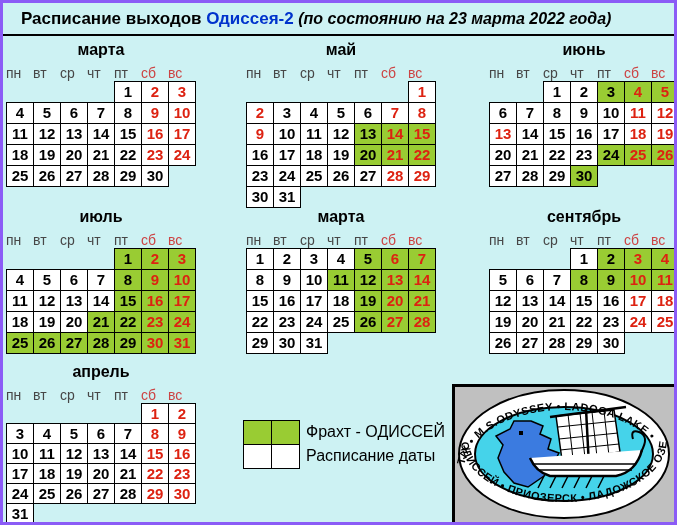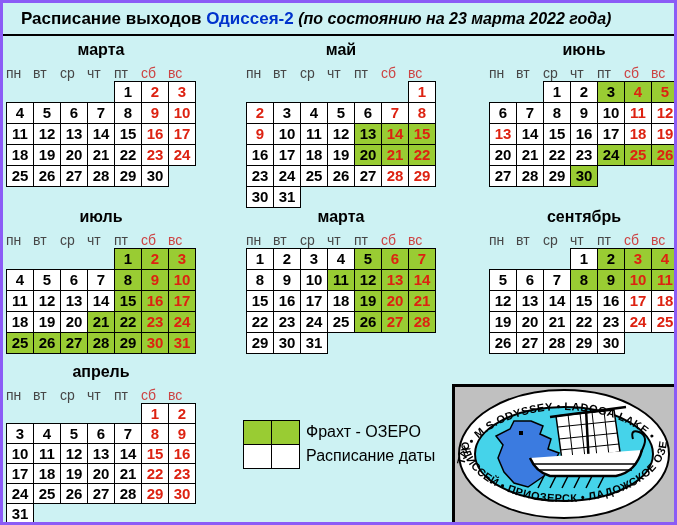--- a/index.html
+++ b/index.html
@@ -327,21 +327,21 @@
         <div class="day red" style="left: 162px; top: 120px; height: 21px; line-height: 19px;">30</div>
         <div class="day" style="left: 0px; top: 140px; height: 21px; line-height: 19px;">31</div>
       </div>
     </div>
 
   <div class="legend">
     <div class="swatch green" style="left:0;top:0"></div>
     <div class="swatch green" style="left:28px;top:0"></div>
     <div class="swatch" style="left:0;top:24px"></div>
     <div class="swatch" style="left:28px;top:24px"></div>
-    <div class="legend-label" style="top:0">Фрахт - ОЗЕРО</div>
+    <div class="legend-label" style="top:0">Фрахт - ОДИССЕЙ</div>
     <div class="legend-label" style="top:24px">Расписание даты</div>
   </div>
 
   <svg class="logo" viewBox="0 0 225 141">
     <rect x="1.5" y="1.5" width="222" height="138" fill="#C0C0C0" stroke="#000" stroke-width="3"></rect>
     <ellipse cx="112" cy="70" rx="105" ry="64" fill="#FFFFFF" stroke="#000" stroke-width="2"></ellipse>
     <ellipse cx="112" cy="70" rx="89" ry="47" fill="#45D3EA" stroke="#000" stroke-width="2"></ellipse>
 
     <g>
       <path d="M79,37 L91,42 L88,50 L99,55 L96,65 L107,69 L101,80 L92,92 L76,103 L62,99 L52,88 L46,74 L51,61 L44,52 L58,45 L62,37 Z" fill="#3B7BE0" stroke="#000" stroke-width="1.5"></path>

